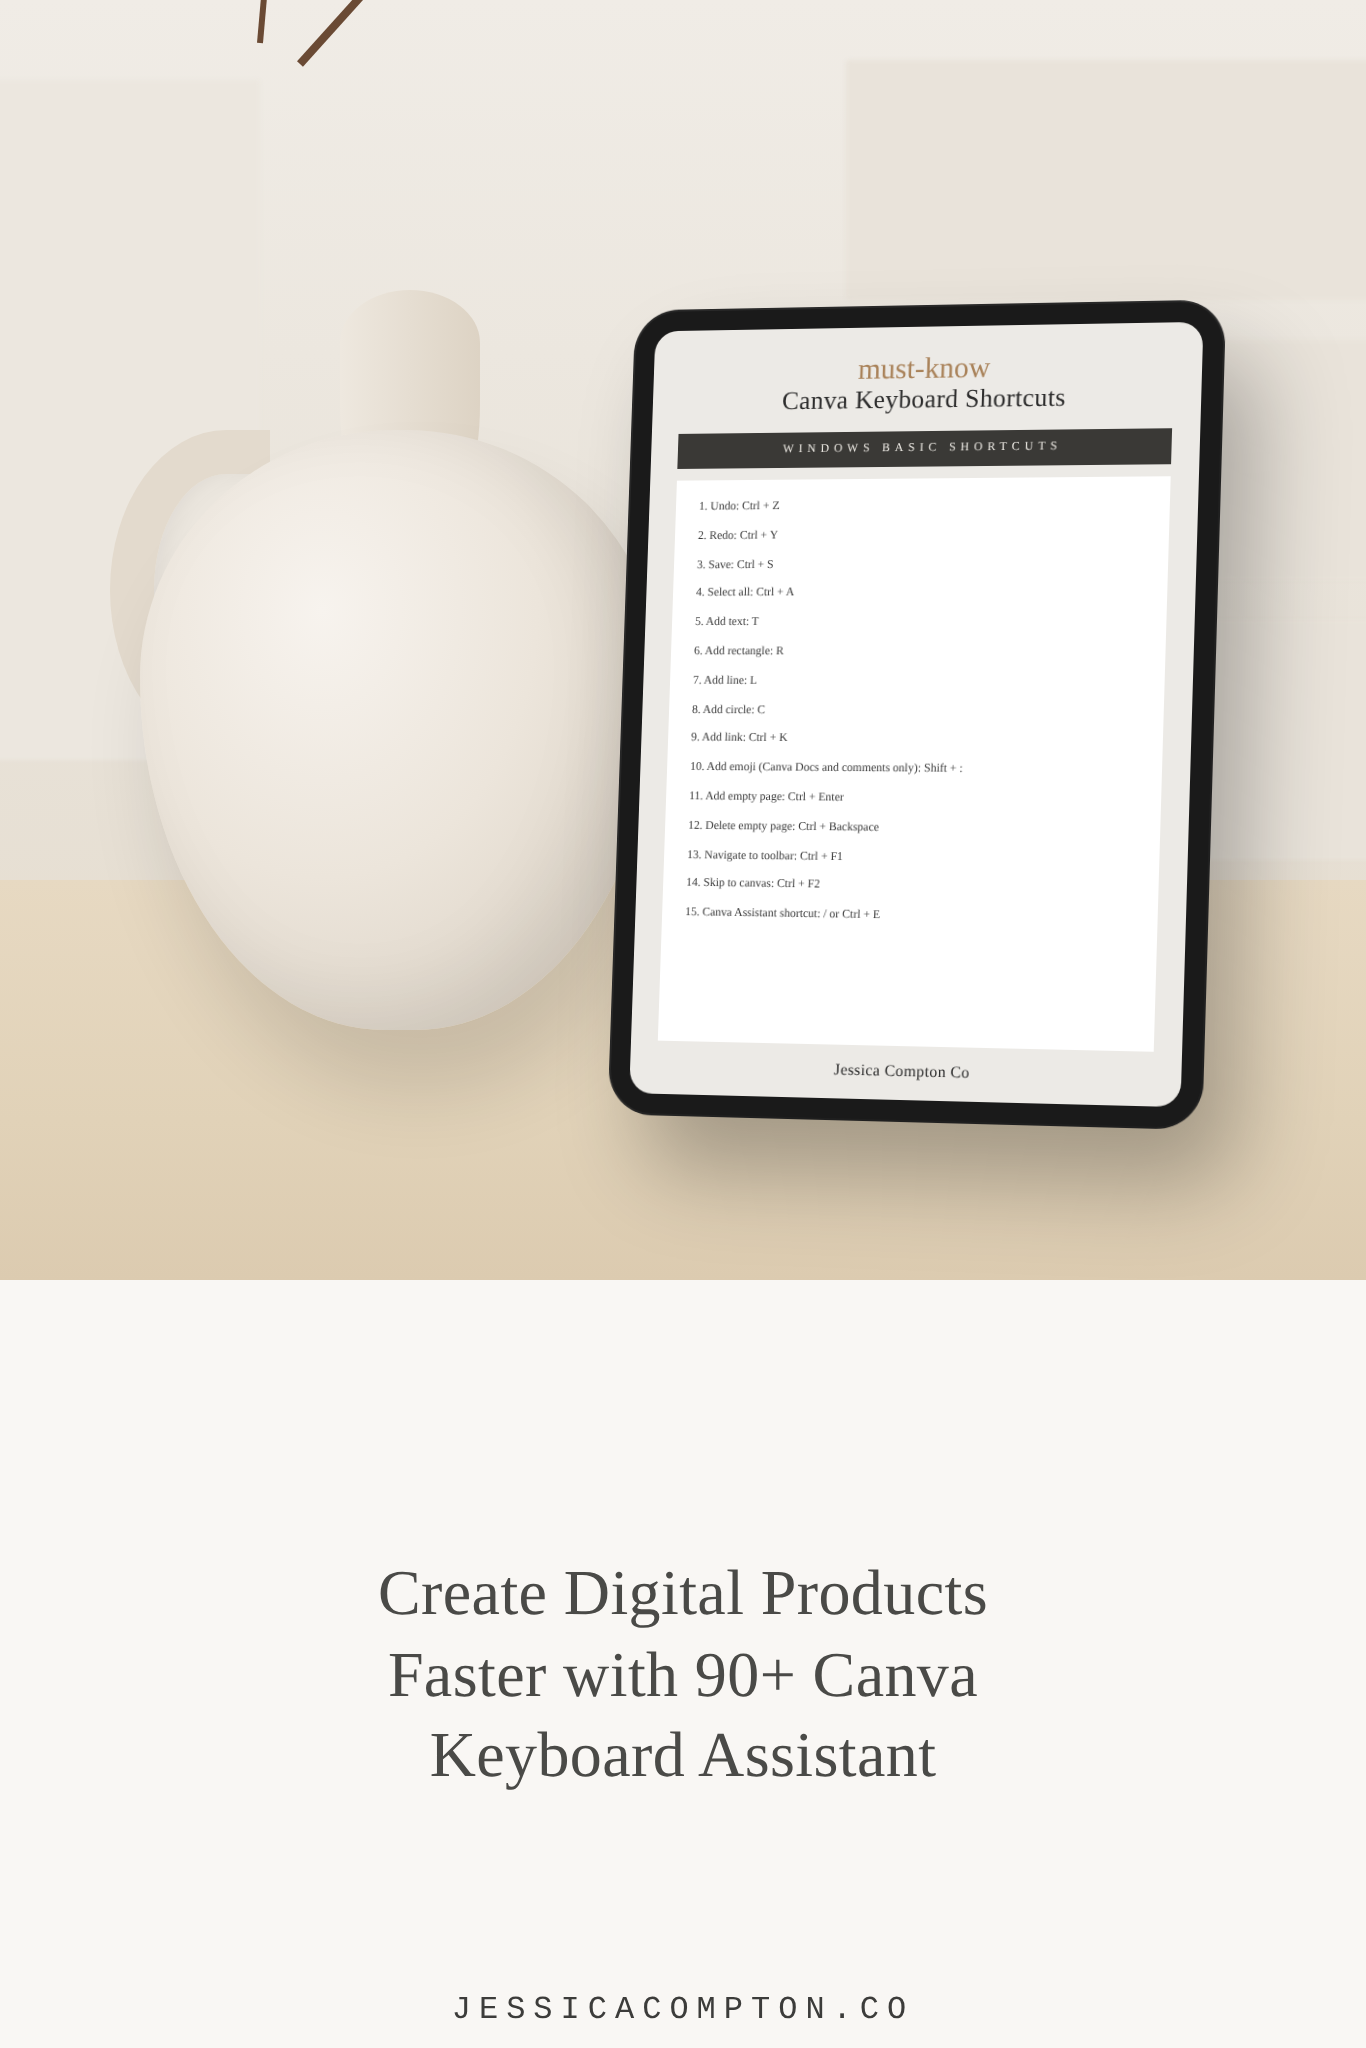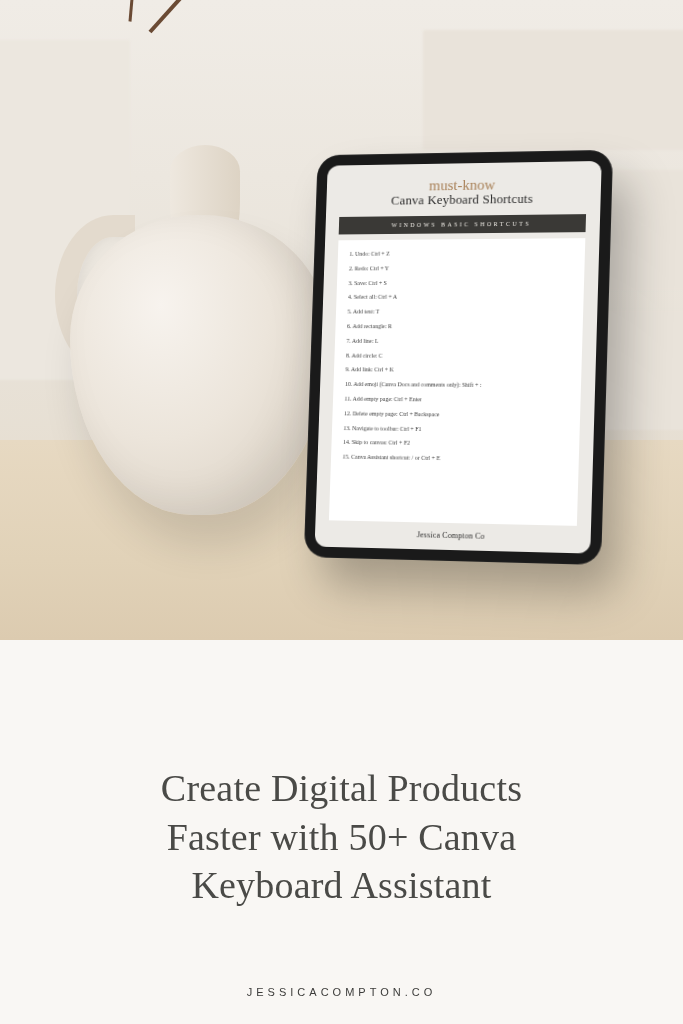--- a/index.html
+++ b/index.html
@@ -152,34 +152,34 @@
     height: 384px;
     background: #f9f7f4;
     display: flex;
     flex-direction: column;
     justify-content: center;
     align-items: center;
     padding: 40px 60px 30px;
     position: relative;
   }
   .headline {
-    font-size: 38px;
+    font-size: 32px;
     line-height: 1.28;
     color: #4a4a47;
     text-align: center;
     font-weight: 400;
     letter-spacing: 0.2px;
   }
   .site {
     position: absolute;
-    bottom: 26px;
-    font-size: 11px;
+    bottom: 10px;
+    font-size: 16px;
     letter-spacing: 4px;
     color: #3c3c3a;
-    font-family: Liberation Sans, sans-serif;
+    font-family: Liberation Mono, monospace;
   }
 </style>
 </head>
 <body>
 
 <div class="hero">
   <div class="shelf s4"></div>
   <div class="shelf s1"></div>
   <div class="shelf s2"></div>
   <div class="shelf s3"></div>
@@ -218,17 +218,17 @@
           <div class="row">15. Canva Assistant shortcut: / or Ctrl + E</div>
         </div>
       <div class="doc-footer">Jessica Compton Co</div>
     </div>
   </div>
 </div>
 
 <div class="panel">
   <div class="headline" id="headline">
       <div>Create Digital Products</div>
-      <div>Faster with 50+ Canva</div>
+      <div>Faster with 90+ Canva</div>
       <div>Keyboard Assistant</div>
     </div>
   <div class="site">JESSICACOMPTON.CO</div>
 </div>
 
 </body></html>

